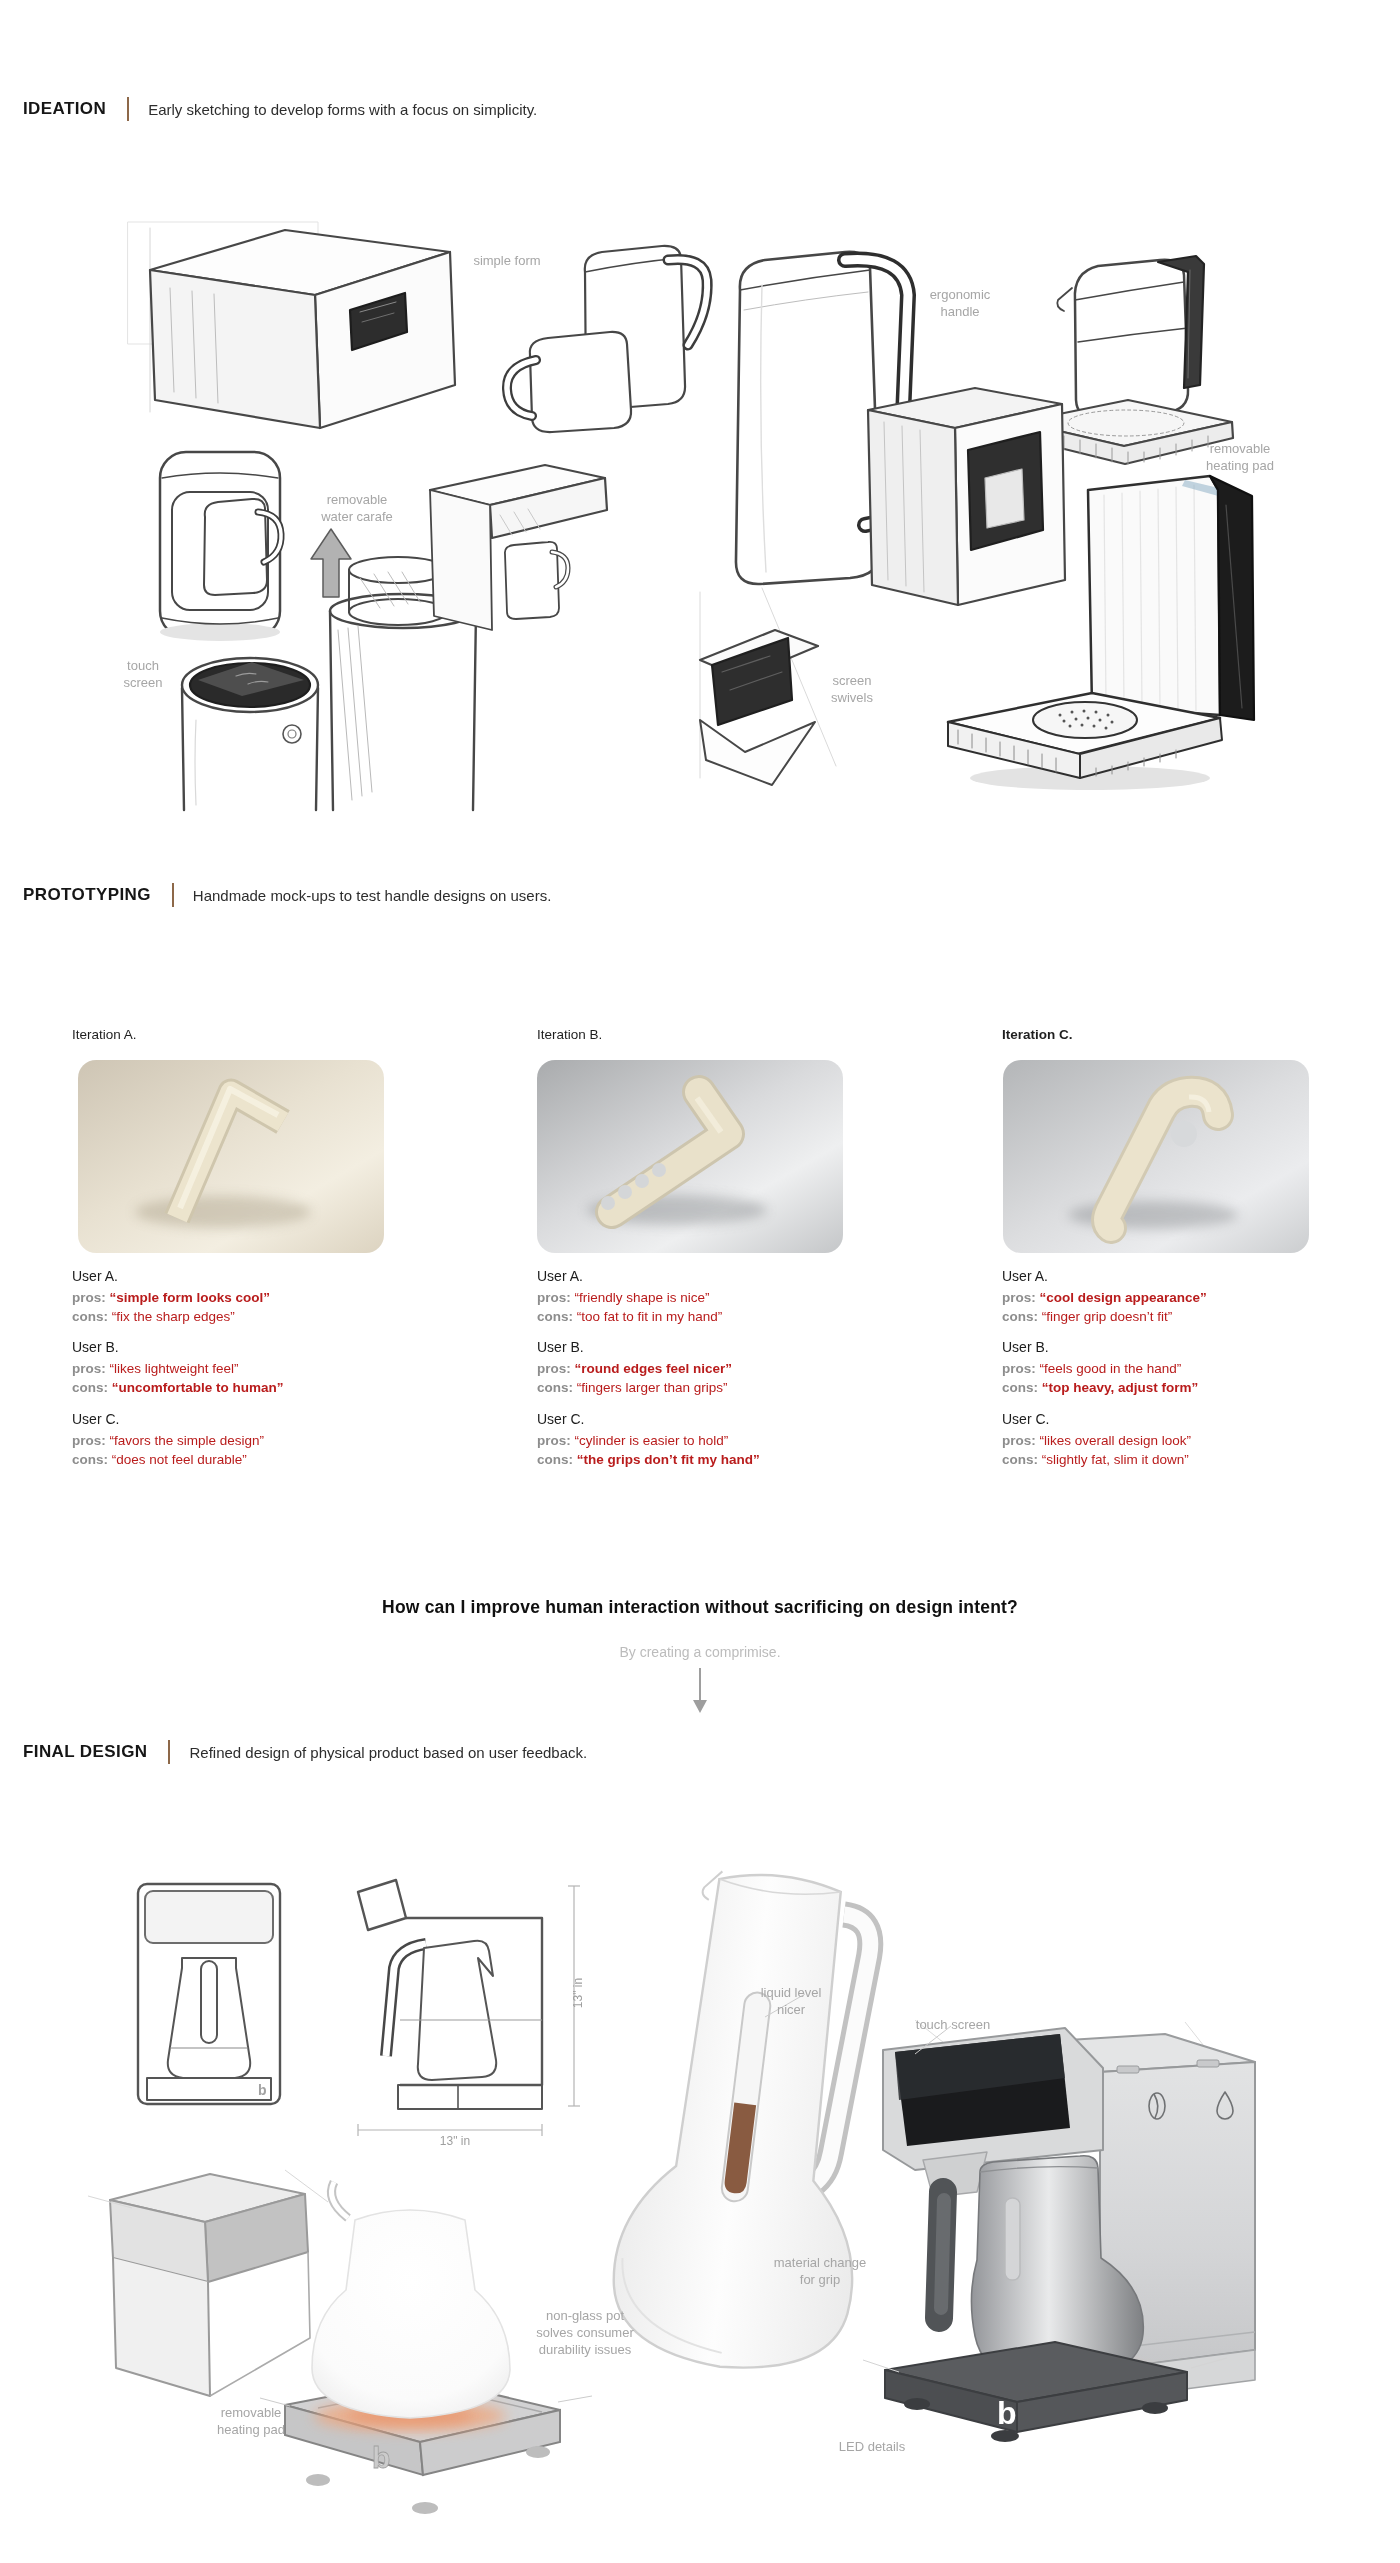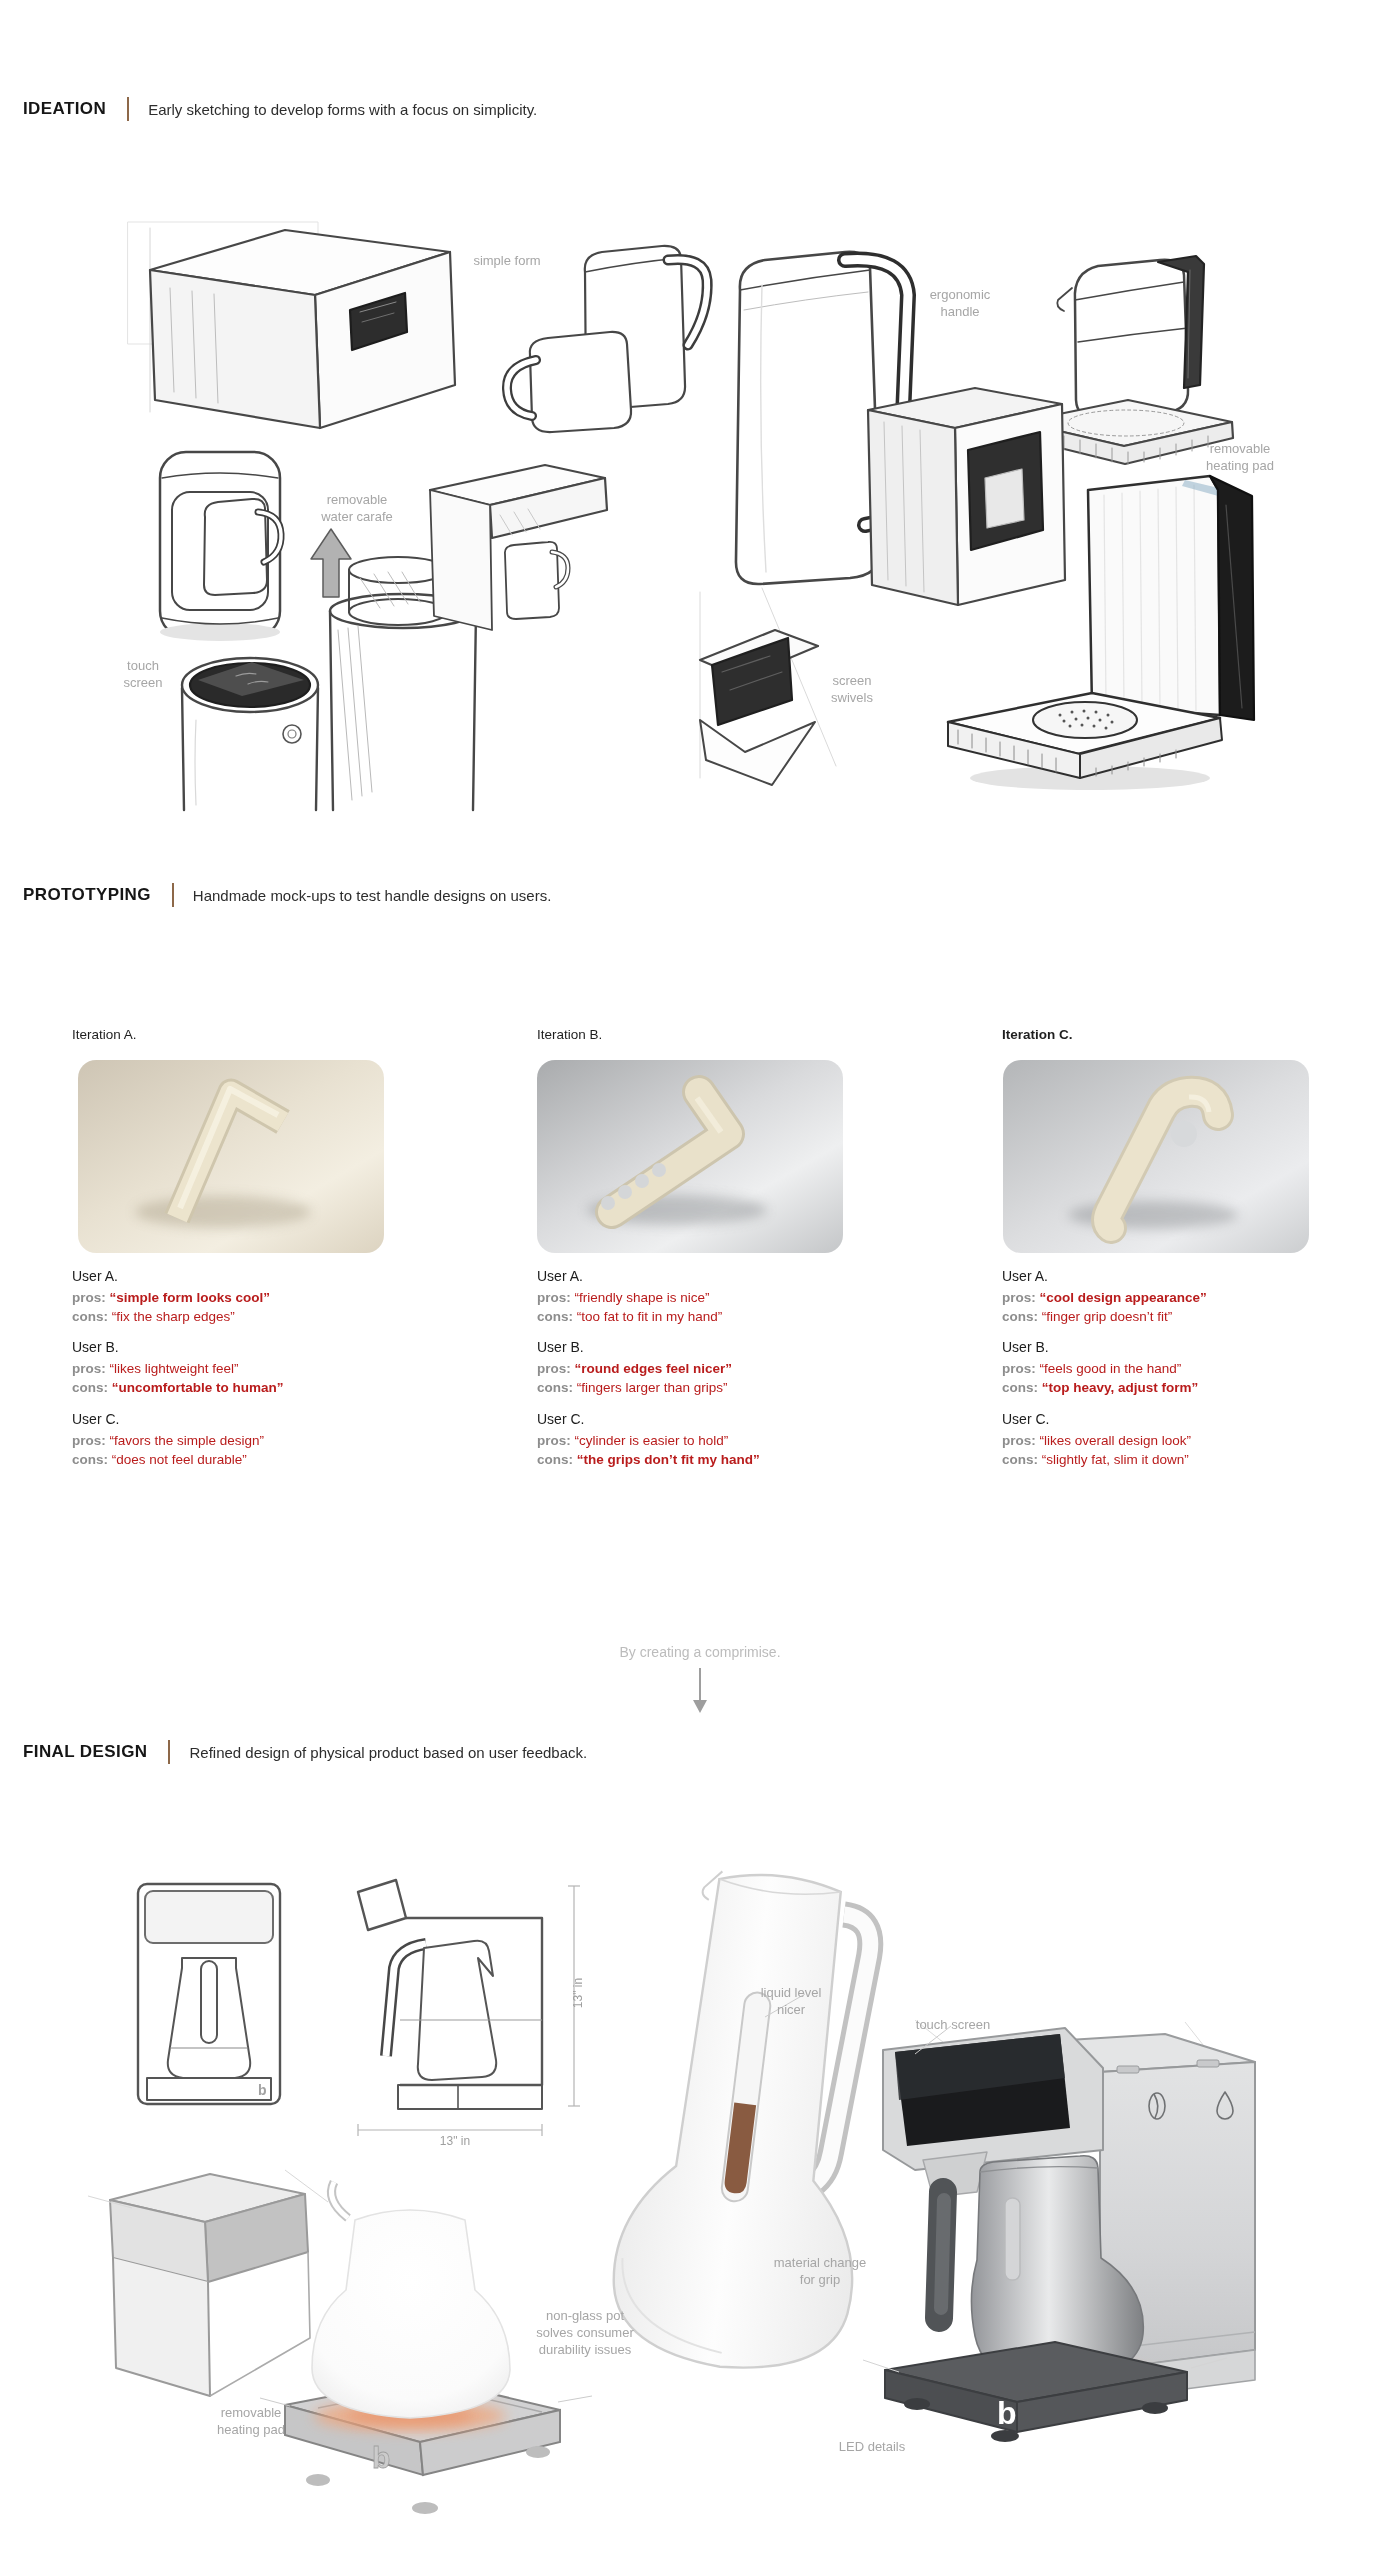--- a/index.html
+++ b/index.html
@@ -368,20 +368,21 @@
       <div class="fb-line"><span class="fb-label">pros:</span> <span class="fb-quote">“feels good in the hand”</span></div>
       <div class="fb-line"><span class="fb-label">cons:</span> <span class="fb-quote em">“top heavy, adjust form”</span></div>
     </div>
     <div class="fb-group">
       <div class="fb-user">User C.</div>
       <div class="fb-line"><span class="fb-label">pros:</span> <span class="fb-quote">“likes overall design look”</span></div>
       <div class="fb-line"><span class="fb-label">cons:</span> <span class="fb-quote">“slightly fat, slim it down”</span></div>
     </div>
   </div>
 
+  <div class="question-h" style="top:1597px;">How can I improve human interaction without sacrificing on design intent?</div>
   <div class="question-a" style="top:1644px;">By creating a comprimise.</div>
   <svg class="sk" style="left:690px;top:1668px;" width="20" height="46" viewBox="0 0 20 46">
     <line x1="10" y1="0" x2="10" y2="34" stroke="#9e9e9e" stroke-width="2"></line>
     <polygon points="3,32 17,32 10,45" fill="#9e9e9e"></polygon>
   </svg>
 
   <div class="sec-header" style="top:1740px;">
     <span class="sec-title">FINAL DESIGN</span>
     <span class="sec-divider"></span>
     <span class="sec-sub">Refined design of physical product based on user feedback.</span>

